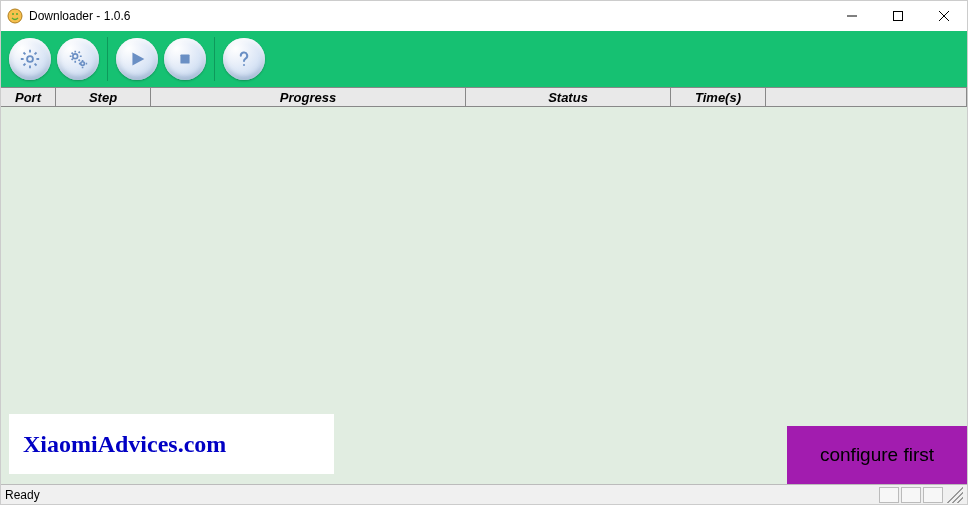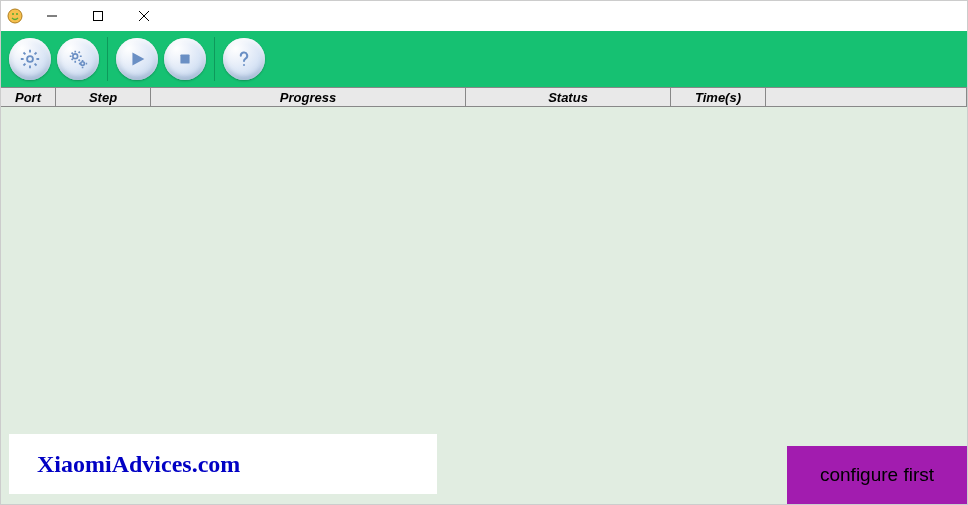--- a/index.html
+++ b/index.html
@@ -22,21 +22,21 @@
   .grid-header { height:20px; background:#e9e9e9; border-top:1px solid #888; border-bottom:1px solid #888; display:flex; }
   .grid-header .col { border-right:1px solid #888; font-size:13px; font-weight:bold; font-style:italic; display:flex; align-items:center; justify-content:center; font-family:Verdana, Geneva, sans-serif; color:#000; }
   .col-port   { width:55px; }
   .col-step   { width:95px; }
   .col-status { width:205px; }
   .col-progress { width:315px; }
   .col-time   { width:95px; }
   .col-extra  { flex:1; border-right:none; }
   
   .content { flex:1; background:#e1ede1; position:relative; }
-  .watermark { position:absolute; left:8px; bottom:10px; width:428px; height:60px; background:#fff; display:flex; align-items:center; padding-left:28px; }
+  .watermark { position:absolute; left:8px; bottom:10px; width:325px; height:60px; background:#fff; display:flex; align-items:center; padding-left:14px; }
   .watermark span { font-family:"Times New Roman", serif; font-weight:bold; font-size:24px; color:#0100c4; }
   .configure { position:absolute; right:0; bottom:0; width:180px; height:58px; background:#a21caf; display:flex; align-items:center; justify-content:center; font-size:19px; color:#000; cursor:pointer; }
   
   .statusbar { height:20px; background:#f0f0f0; border-top:1px solid #bbb; display:flex; align-items:center; font-size:12px; padding:0 4px; }
   .statusbar .status-text { flex:1; }
   .status-panes { display:flex; gap:2px; height:100%; align-items:center; }
   .status-panes .pane { width:20px; height:16px; border:1px solid #bbb; background:#f7f7f7; }
   .grip { width:16px; height:16px; margin-left:4px; background:
     linear-gradient(135deg, transparent 0 50%, #999 50% 55%, transparent 55% 65%, #999 65% 70%, transparent 70% 80%, #999 80% 85%, transparent 85%); }
 </style>
@@ -47,20 +47,21 @@
 
   <div class="titlebar">
     <span class="app-icon">
       <svg viewBox="0 0 16 16">
           <circle cx="8" cy="8" r="7" fill="#f6c04d" stroke="#b07d1e" stroke-width="1"></circle>
           <circle cx="6" cy="6" r="1" fill="#5a3"></circle>
           <circle cx="10" cy="6" r="1" fill="#5a3"></circle>
           <path d="M5 10 Q8 13 11 10" stroke="#5a3" stroke-width="1.2" fill="none"></path>
         </svg>
     </span>
+    <span class="title">Downloader - 1.0.6</span>
     <div class="win-controls">
       <div class="win-btn">
         <svg viewBox="0 0 10 10">
             <line x1="0" y1="5" x2="10" y2="5"></line>
           </svg>
       </div>
       <div class="win-btn">
         <svg viewBox="0 0 10 10">
             <rect x="0.5" y="0.5" width="9" height="9"></rect>
           </svg>
@@ -130,14 +131,23 @@
 
   <div class="content">
     <div class="watermark">
       <span>XiaomiAdvices.com</span>
     </div>
     <div class="configure">
       <span>configure first</span>
     </div>
   </div>
 
+  <div class="statusbar">
+    <span class="status-text">Ready</span>
+    <div class="status-panes">
+      <div class="pane"></div>
+      <div class="pane"></div>
+      <div class="pane"></div>
+    </div>
+    <div class="grip"></div>
+  </div>
 
 </div>
 
 </body></html>

